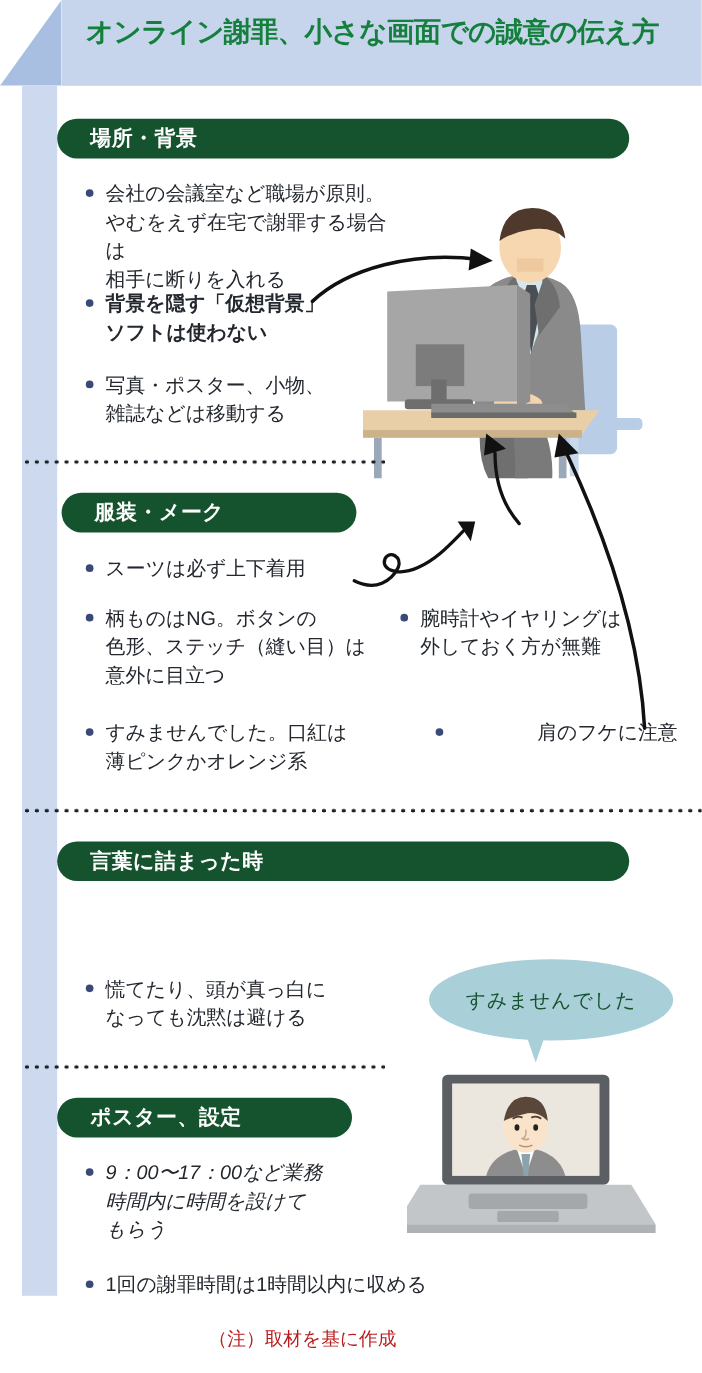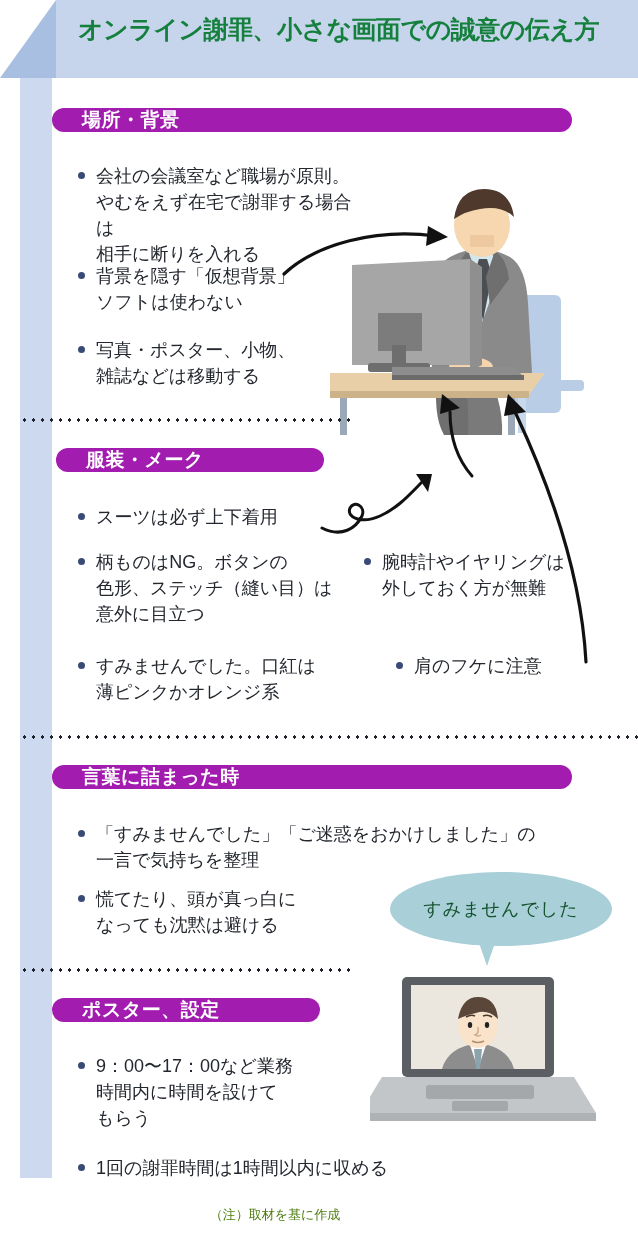--- a/index.html
+++ b/index.html
@@ -33,22 +33,22 @@
   }
 
   
   .left-strip{
     position:absolute;left:20px;top:78px;width:32px;height:1100px;
     background:#ccd9ee;
   }
 
   
   .pill{
-    position:absolute;height:24px;border-radius:18px;
-    background:#a21caf;color:#ffffff;
+    position:absolute;height:36px;border-radius:18px;
+    background:#14532d;color:#ffffff;
     font-size:19px;font-weight:bold;
     display:flex;align-items:center;
     padding-left:30px;box-sizing:border-box;
     letter-spacing:0.5px;
   }
 
   
   .bul{position:absolute;font-size:18px;color:#23272e;line-height:1.45;}
   .bul .dot{
     position:absolute;left:0;top:9px;width:7px;height:7px;border-radius:50%;
@@ -59,21 +59,21 @@
   
   .divider{
     position:absolute;height:4px;
     background-image:radial-gradient(circle, #1d2128 1.6px, rgba(0,0,0,0) 1.7px);
     background-size:9px 4px;background-repeat:repeat-x;
   }
 
   
   .footer{
     position:absolute;left:0;top:1206px;width:550px;
-    text-align:center;font-size:13px;color:#4d7c0f;
+    text-align:center;font-size:17px;color:#b91c1c;
   }
 
   
   .illus{position:absolute;}
 
   
   .bubble{
     position:absolute;left:390px;top:872px;width:222px;height:74px;
     border-radius:50%/50%;background:#a9cfd8;
   }
@@ -101,21 +101,21 @@
   <div class="left-strip"></div>
 
   <div class="pill" style="left:52px;top:108px;width:520px;">場所・背景</div>
 
   <div class="bul" style="left:78px;top:163px;width:290px;">
     <span class="dot"></span>
     <span class="txt">会社の会議室など職場が原則。
 やむをえず在宅で謝罪する場合は
 相手に断りを入れる</span>
   </div>
-  <div class="bul" style="left:78px;top:263px;width:290px;">
+  <div class="bul" style="left:78px;top:263px;width:290px;font-weight:bold;">
     <span class="dot"></span>
     <span class="txt">背景を隠す「仮想背景」
 ソフトは使わない</span>
   </div>
   <div class="bul" style="left:78px;top:337px;width:290px;">
     <span class="dot"></span>
     <span class="txt">写真・ポスター、小物、
 雑誌などは移動する</span>
   </div>
 
@@ -184,21 +184,21 @@
     <span class="dot"></span>
     <span class="txt">すみませんでした。口紅は
 薄ピンクかオレンジ系</span>
   </div>
 
   <div class="bul" style="left:364px;top:549px;width:250px;">
     <span class="dot"></span>
     <span class="txt">腕時計やイヤリングは
 外しておく方が無難</span>
   </div>
-  <div class="bul" style="left:396px;top:653px;width:220px;">
+  <div class="bul" style="left:396px;top:653px;width:220px;text-align:right;">
     <span class="dot"></span>
     <span class="txt">肩のフケに注意</span>
   </div>
 
   <svg class="illus" style="left:318px;top:468px;" width="140" height="72" viewBox="0 0 140 72">
     <path d="M4 60 C24 70, 38 60, 44 48 C48 38, 36 32, 32 40 C28 50, 44 56, 62 48 C80 40, 92 26, 104 14" stroke="#111" stroke-width="3" fill="none" stroke-linecap="round"></path>
     <path d="M98 6 L114 6 L110 24 Z" fill="#111"></path>
   </svg>
 
   <svg class="illus" style="left:490px;top:378px;" width="110" height="290" viewBox="0 0 110 290">
@@ -208,40 +208,35 @@
 
   <svg class="illus" style="left:420px;top:390px;" width="90" height="90" viewBox="0 0 90 90">
     <path d="M52 86 C38 70, 30 48, 30 22" stroke="#111" stroke-width="3" fill="none" stroke-linecap="round"></path>
     <path d="M22 4 L40 18 L20 24 Z" fill="#111"></path>
   </svg>
 
   <div class="divider" style="left:20px;top:735px;width:618px;"></div>
 
   <div class="pill" style="left:52px;top:765px;width:520px;">言葉に詰まった時</div>
 
-  <div class="bul" style="left:78px;top:821px;width:520px;">
-    <span class="dot"></span>
-    <span class="txt">「すみませんでした」「ご迷惑をおかけしました」の
-一言で気持ちを整理</span>
-  </div>
   <div class="bul" style="left:78px;top:886px;width:280px;">
     <span class="dot"></span>
     <span class="txt">慌てたり、頭が真っ白に
 なっても沈黙は避ける</span>
   </div>
 
   <div class="bubble"></div>
   <div class="bubble-tail"></div>
   <div class="bubble-txt">すみませんでした</div>
 
   <div class="divider" style="left:20px;top:968px;width:330px;"></div>
 
   <div class="pill" style="left:52px;top:998px;width:268px;">ポスター、設定</div>
 
-  <div class="bul" style="left:78px;top:1053px;width:270px;">
+  <div class="bul" style="left:78px;top:1053px;width:270px;font-style:italic;">
     <span class="dot"></span>
     <span class="txt">9：00〜17：00など業務
 時間内に時間を設けて
 もらう</span>
   </div>
   <div class="bul" style="left:78px;top:1155px;width:500px;">
     <span class="dot"></span>
     <span class="txt">1回の謝罪時間は1時間以内に収める</span>
   </div>
 

